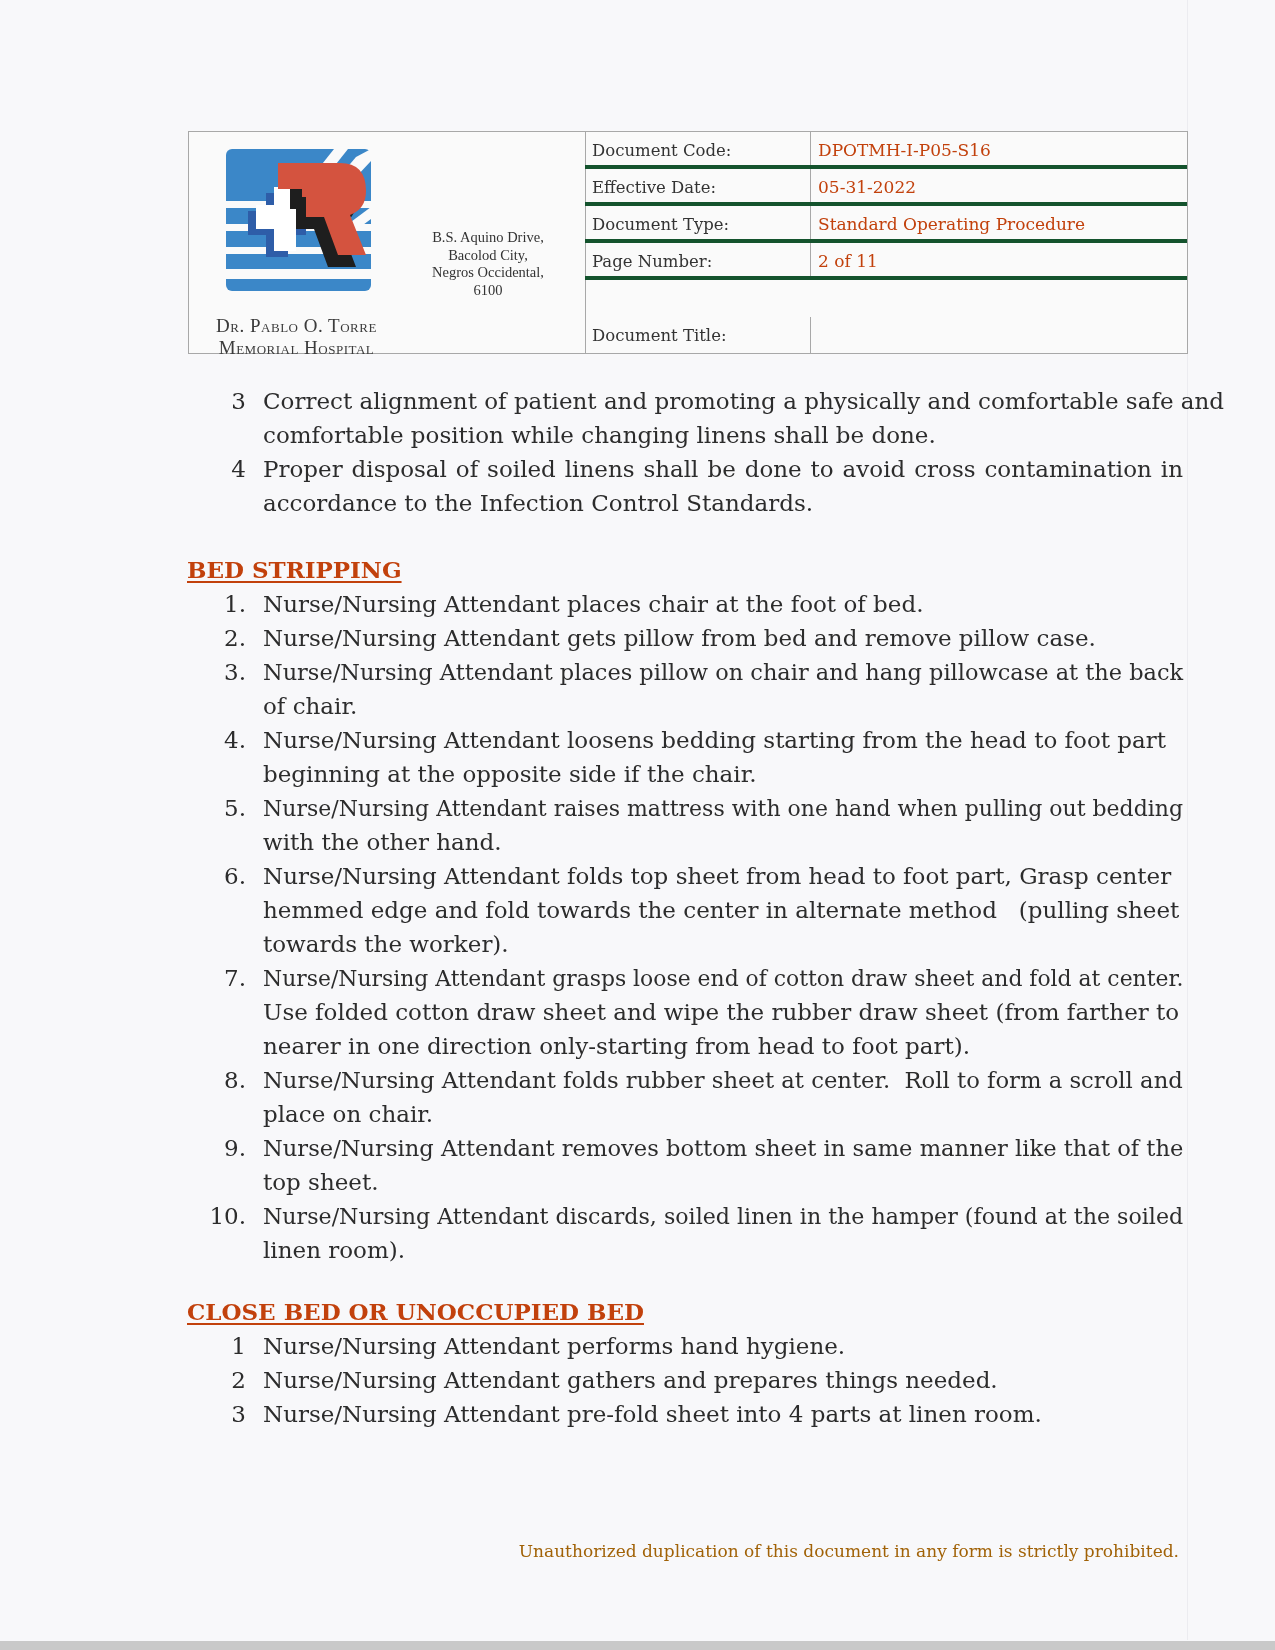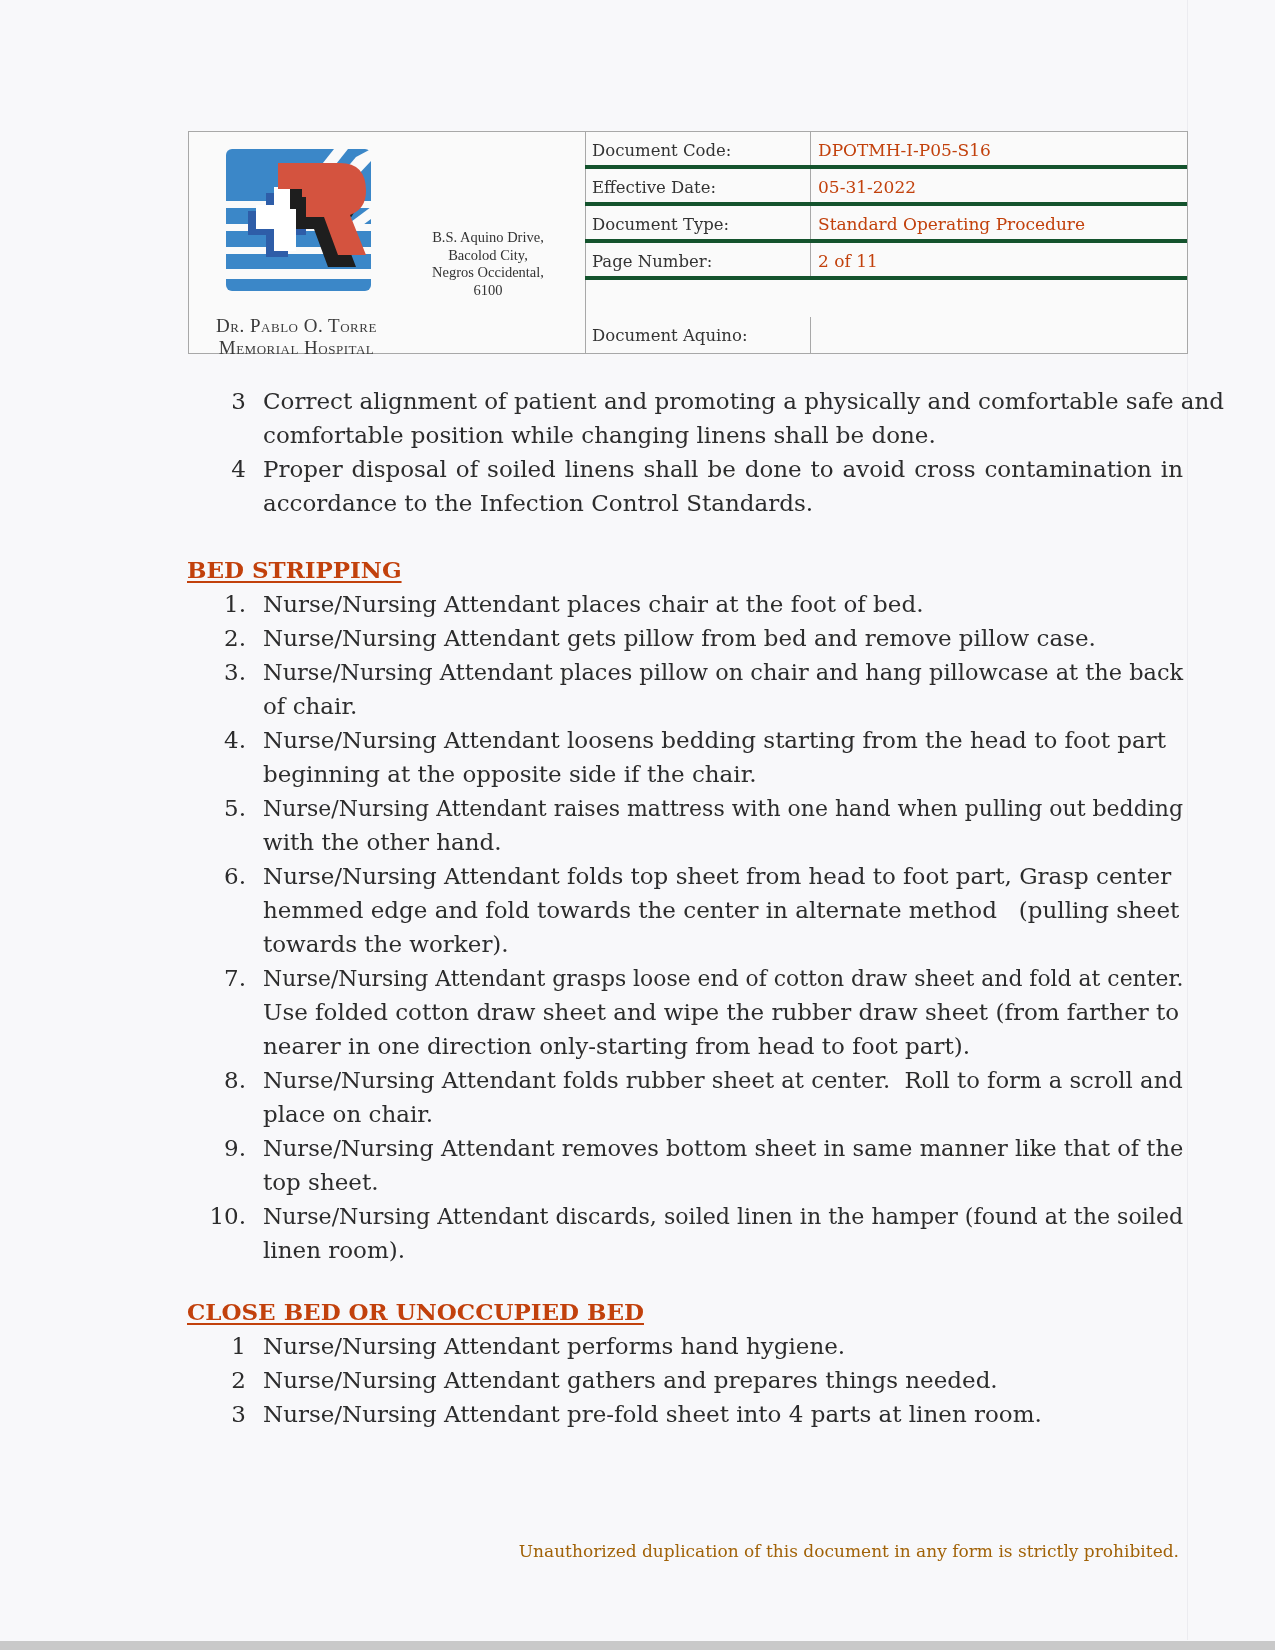--- a/index.html
+++ b/index.html
@@ -100,21 +100,21 @@
     </div>
     <div class="meta-row" style="top:74px">
       <div class="meta-label">Document Type:</div>
       <div class="meta-value">Standard Operating Procedure</div>
     </div>
     <div class="meta-row" style="top:111px">
       <div class="meta-label">Page Number:</div>
       <div class="meta-value">2 of 11</div>
     </div>
     <div class="meta-row" style="top:185px">
-      <div class="meta-label">Document Aquino:</div>
+      <div class="meta-label">Document Title:</div>
     </div>
   </div>
 </div>
 
 <div>
   <div class="num" style="left:206px;top:387px">3</div>
   <div class="ln justify-line" style="left:263px;top:387px;width:920px">Correct alignment of patient and promoting a physically and comfortable safe and</div>
   <div class="ln" style="left:263px;top:421px">comfortable position while changing linens shall be done.</div>
   <div class="num" style="left:206px;top:455px">4</div>
   <div class="ln justify-line" style="left:263px;top:455px;width:920px">Proper disposal of soiled linens shall be done to avoid cross contamination in</div>

